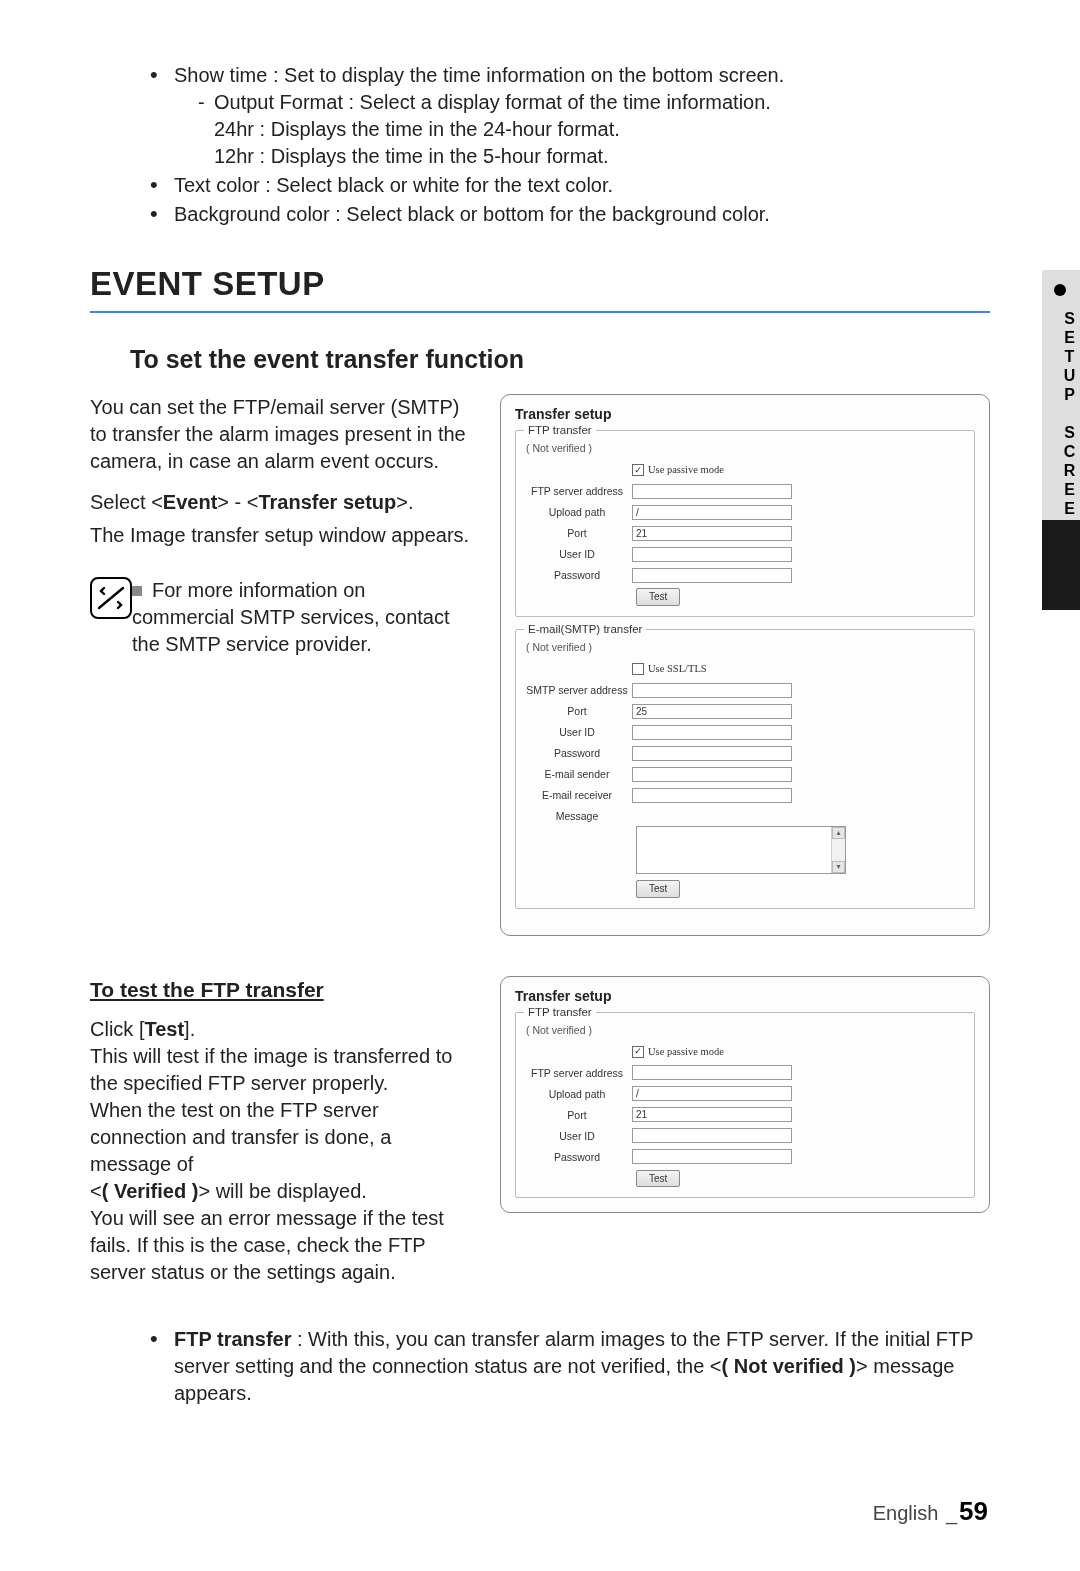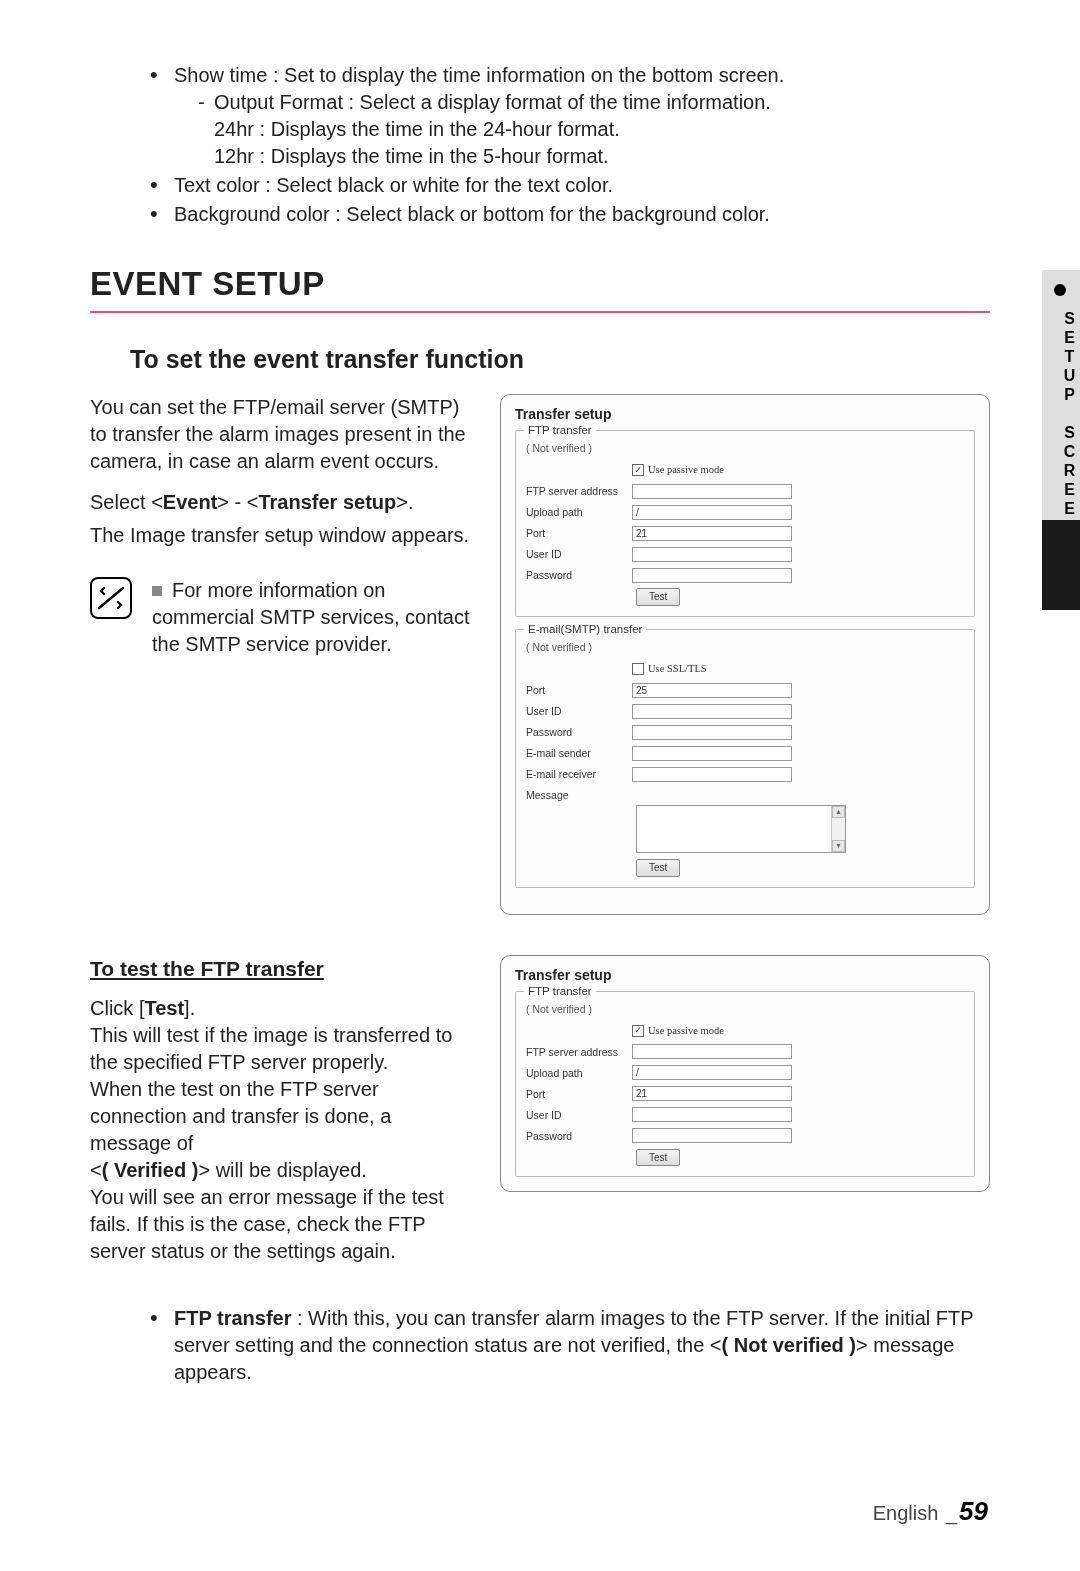--- a/index.html
+++ b/index.html
@@ -23,21 +23,21 @@
   .sub-dash-row { display: flex; }
   .sub-dash { width: 16px; flex: 0 0 16px; }
   .sub-text { }
   .sub-line { margin-left: 16px; }
 
   
   .h1 {
     font-size: 33px;
     font-weight: 700;
     letter-spacing: 0.5px;
-    border-bottom: 2px solid #ec4899;
+    border-bottom: 2px solid #3b82f6;
     padding-bottom: 4px;
     margin-bottom: 30px;
   }
   .h2 {
     font-size: 25px;
     font-weight: 700;
     margin-left: 40px;
     margin-bottom: 18px;
   }
   .h3 {
@@ -50,21 +50,21 @@
   
   .cols { display: flex; gap: 30px; margin-bottom: 40px; align-items: flex-start; }
   .col-left { flex: 0 0 380px; }
   .col-right { flex: 1; }
 
   .para { margin-bottom: 14px; }
   .nav-path { margin-bottom: 6px; }
   .nav-path b { font-weight: 700; }
 
   
-  .note-row { display: flex; margin-top: 28px; gap: 20px; }
+  .note-row { display: flex; margin-top: 28px; gap: 0; }
   .note-icon {
     width: 42px; height: 42px;
     border: 2px solid #000; border-radius: 8px;
     display: flex; align-items: center; justify-content: center;
     font-size: 24px; font-weight: 700;
     flex: 0 0 42px;
   }
   .note-text { flex: 1; font-size: 20px; line-height: 1.35; }
   .note-bullet { display: inline-block; width: 10px; height: 10px; background: #888; margin-right: 10px; vertical-align: 1px; }
 
@@ -88,21 +88,21 @@
   .group-legend {
     position: absolute;
     top: -8px; left: 8px;
     background: #fdfdfd;
     padding: 0 4px;
     font-size: 11.5px;
     color: #333;
   }
   .not-verified { font-size: 10.5px; color: #555; margin-top: 2px; margin-bottom: 6px; }
   .form-row { display: flex; align-items: center; margin-bottom: 3px; height: 18px; }
-  .form-row label { width: 106px; text-align: left; padding-right: 4px; font-size: 10.5px; color: #333; }
+  .form-row label { width: 106px; text-align: center; padding-right: 4px; font-size: 10.5px; color: #333; }
   .form-row .field {
     border: 1px solid #999;
     height: 15px; width: 160px;
     font-size: 10px; padding: 0 3px;
     background: #fff;
   }
   .form-row .cb { width: 12px; height: 12px; border: 1px solid #666; background: #fff; margin-right: 4px; display: inline-flex; align-items: center; justify-content: center; font-size: 9px; line-height: 1; }
   .form-row .cb.checked::after { content: "✓"; color: #222; }
   .form-row .cb-lbl { font-size: 10.5px; }
   .btn {
@@ -136,21 +136,21 @@
   .big-bullet .dot { width: 24px; flex: 0 0 24px; font-size: 22px; line-height: 1.2; }
   .big-bullet .bt { flex: 1; }
 
   
   .footer {
     position: absolute;
     bottom: 42px; right: 92px;
     font-size: 20px;
     color: #444;
   }
-  .footer b { font-size: 26px; font-weight: 700; color: #000; font-style: italic; }
+  .footer b { font-size: 26px; font-weight: 700; color: #000; }
   .footer .underscore { margin: 0 2px; }
 
   
   .side-tab {
     position: absolute;
     right: 0;
     top: 270px;
     width: 38px;
     height: 340px;
     background: #dedede;
@@ -277,20 +277,24 @@
           <div class="group-legend">E-mail(SMTP) transfer</div>
           <div class="not-verified">( Not verified )</div>
           <div class="form-row">
             <label></label>
             <div class="row-offset" style="margin-left:0;">
               <span class="cb"></span>
               <span class="cb-lbl">Use SSL/TLS</span>
             </div>
           </div>
           <div class="form-row">
+              <label>SMTP server address</label>
+              <div class="field"></div>
+            </div>
+          <div class="form-row">
               <label>Port</label>
               <div class="field">25</div>
             </div>
           <div class="form-row">
               <label>User ID</label>
               <div class="field"></div>
             </div>
           <div class="form-row">
               <label>Password</label>
               <div class="field"></div>

